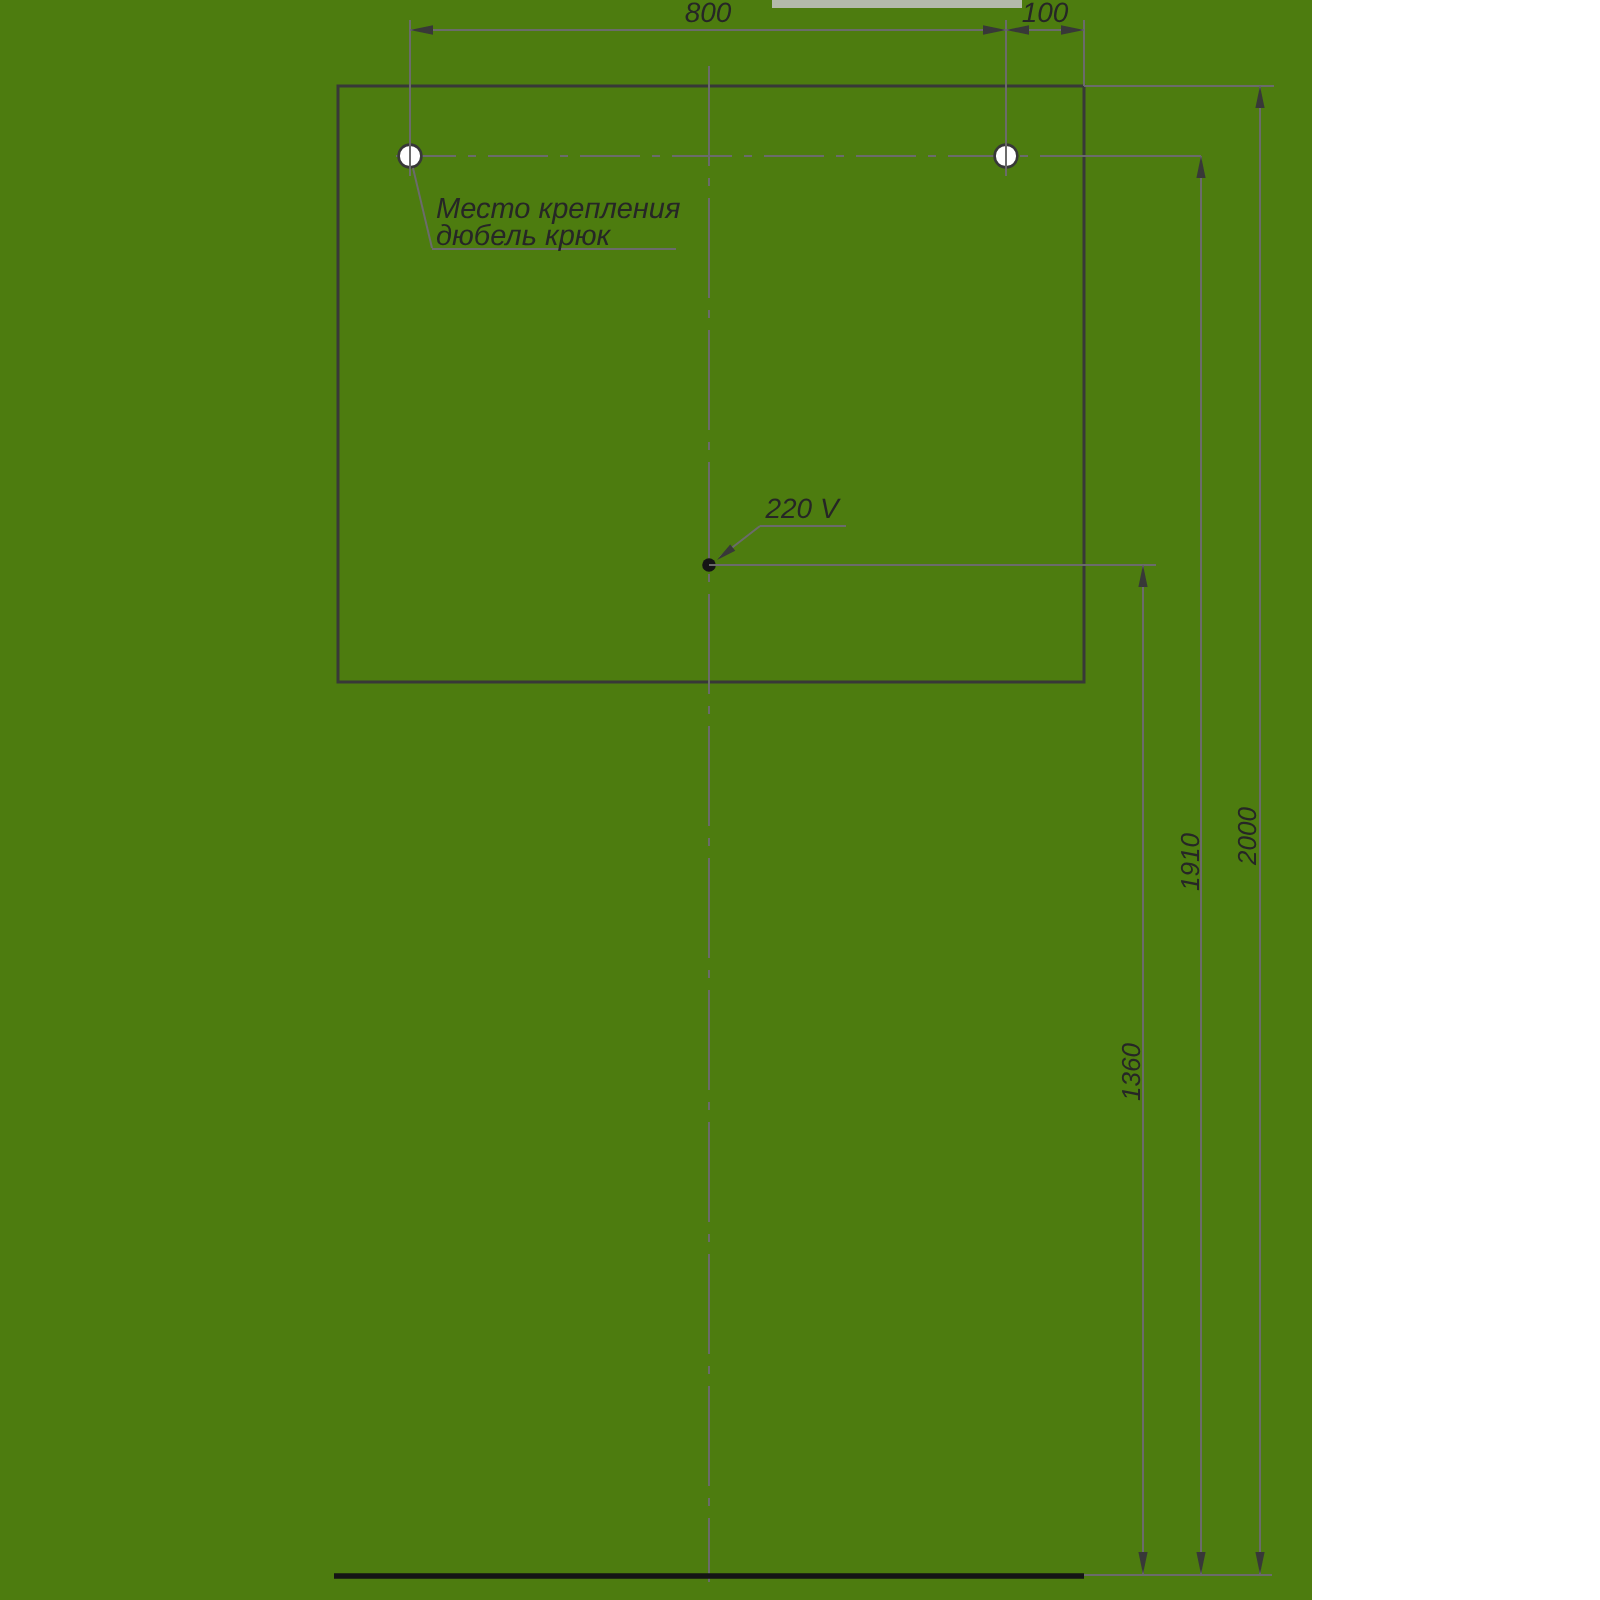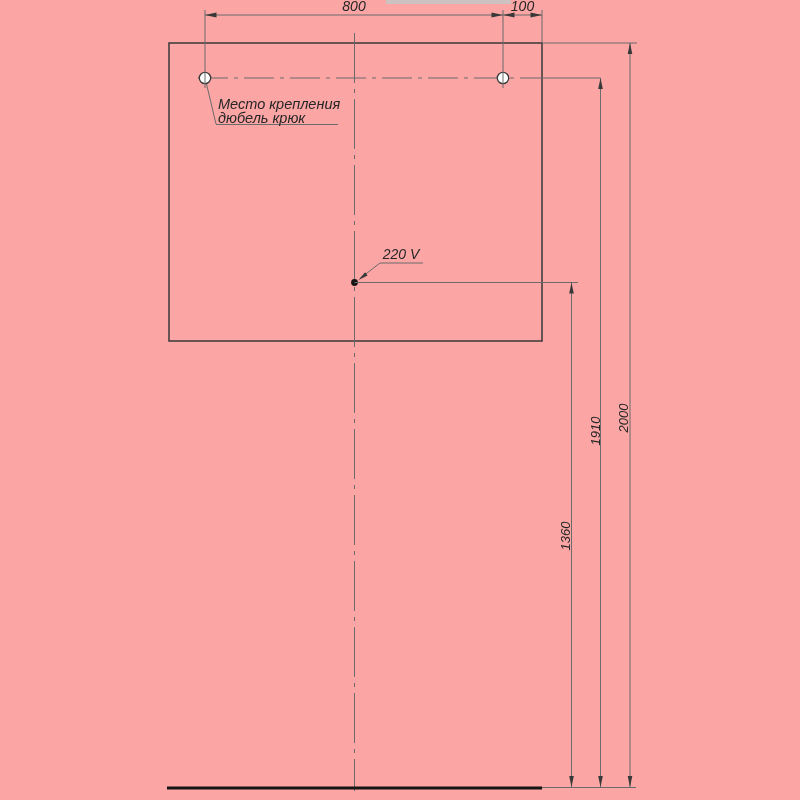--- a/index.html
+++ b/index.html
@@ -6,23 +6,23 @@
     margin: 0;
     padding: 0;
     width: 800px;
     height: 800px;
     background: #ffffff;
     overflow: hidden;
     font-family: "Liberation Sans", sans-serif;
   }
   .canvas-wrap {
     position: relative;
-    width: 800px;
+    width: 656px;
     height: 800px;
-    background: #fca5a5;
+    background: #4d7c0f;
   }
   svg { display: block; }
   text {
     font-family: "Liberation Sans", sans-serif;
     font-style: italic;
     fill: #262626;
   }
   .dim-label   { font-size: 14px; }
   .dim-label-v { font-size: 13px; }
   .note-label  { font-size: 14.5px; }

